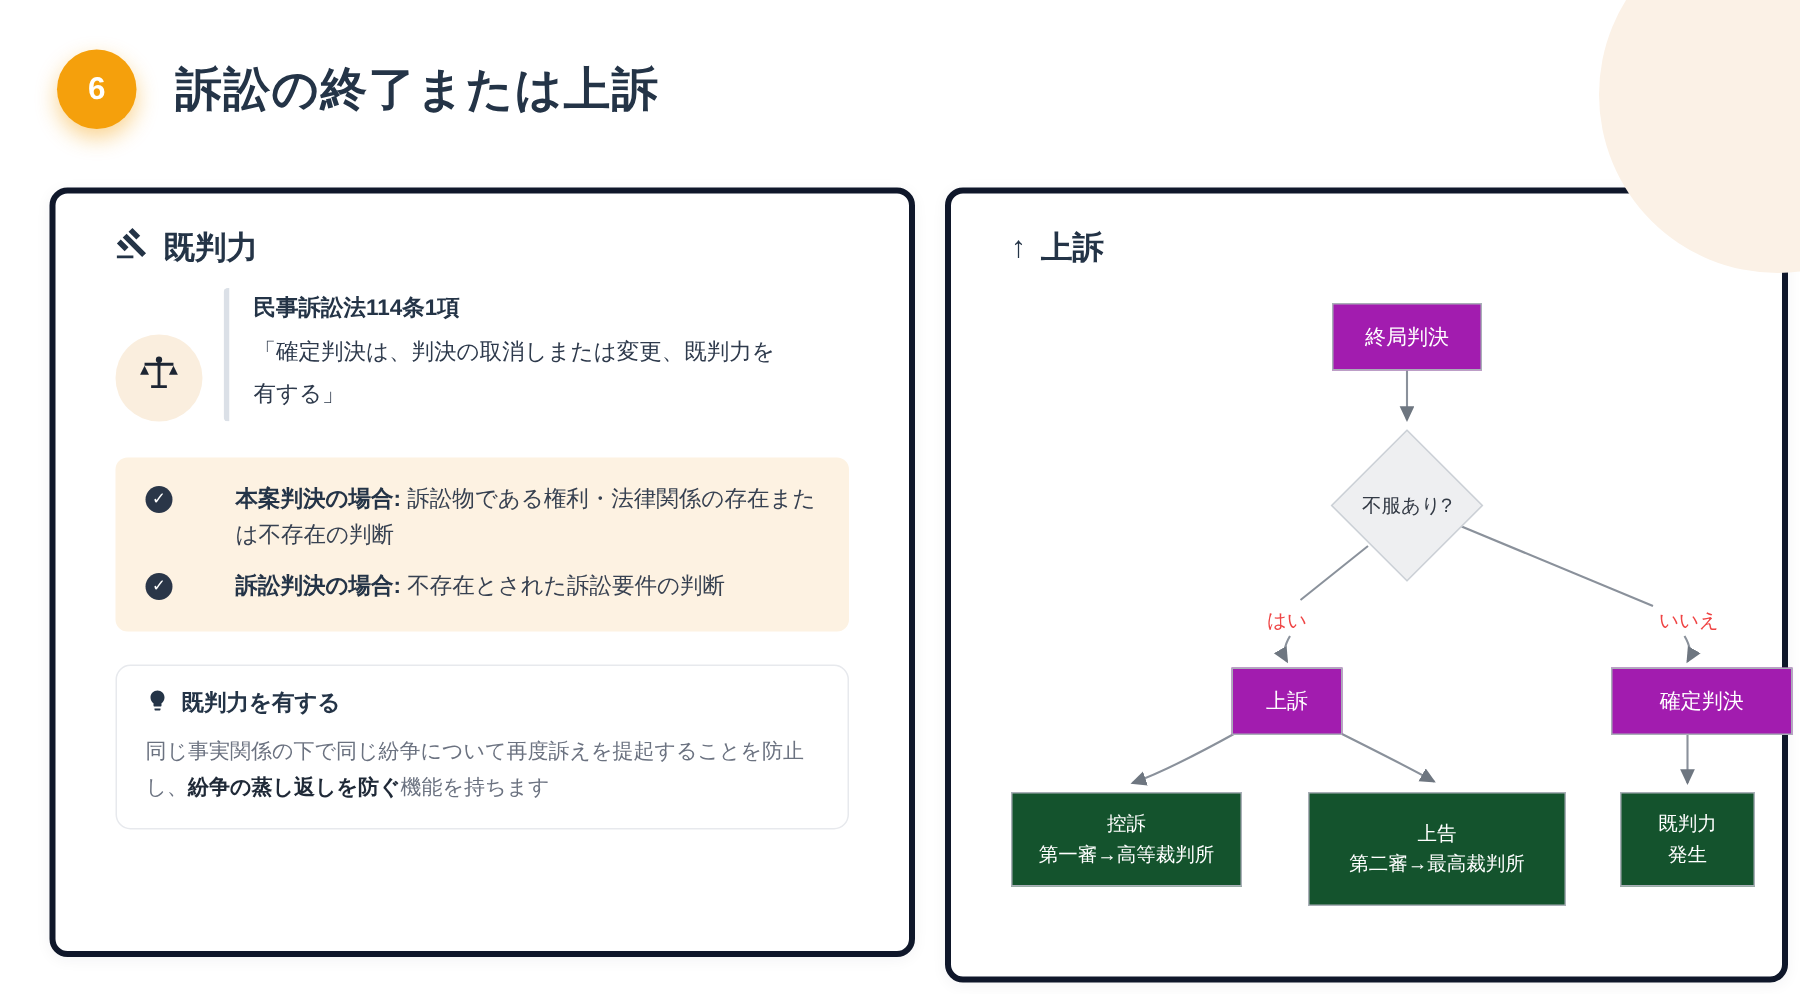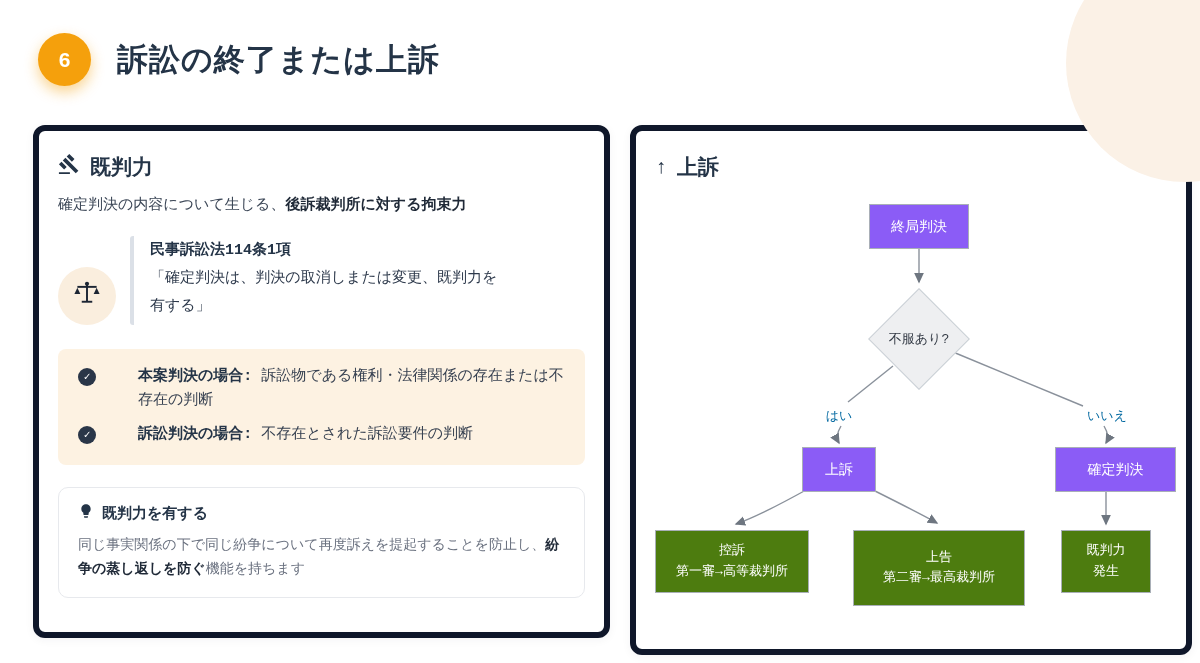--- a/index.html
+++ b/index.html
@@ -12,22 +12,22 @@
 
   
   .header { display:flex; align-items:center; gap:26px; padding:33px 0 0 38px; }
   .num-badge { width:53px; height:53px; border-radius:50%; background:#F5A00C; color:#fff;
     display:flex; align-items:center; justify-content:center; font-size:21px; font-weight:bold;
     box-shadow:0 6px 14px rgba(245,160,12,.45); }
   .page-title { font-size:31px; font-weight:800; color:#243447; letter-spacing:1px; }
 
   
   .cards { display:flex; gap:20px; padding:0 8px 0 33px; margin-top:39px; }
-  .card { background:#fff; border:6px solid #0f172a; border-radius:12px;
-    box-shadow:0 2px 10px rgba(30,40,60,.05); padding:22px 19px;font-family:Liberation Mono, monospace; }
+  .card { background:#fff; border:4px solid #0f172a; border-radius:12px;
+    box-shadow:0 2px 10px rgba(30,40,60,.05); padding:22px 40px; }
   .card-left  { width:577px; height:513px; }
   .card-right { width:562px; height:530px; position:relative; }
 
   .card-title { font-size:21px; font-weight:800; color:#243447; display:flex;
     align-items:center; gap:10px; margin-bottom:13px; }
   .card-title .uparrow { font-size:20px; font-weight:800; }
   .intro { font-size:15px; color:#3B4656; line-height:1.6; margin-bottom:18px; }
   .intro b { color:#1F2937; }
 
   
@@ -53,29 +53,29 @@
   .sig-box { border:1px solid #E7E9ED; border-radius:10px; padding:15px 19px; }
   .sig-heading { font-size:15px; font-weight:bold; color:#243447; display:flex;
     align-items:center; gap:8px; margin-bottom:9px; }
   .sig-body { font-size:14px; color:#6B7280; line-height:1.75; }
   .sig-body b { color:#1F2937; }
 
   
   .flow { position:relative; width:516px; height:404px; margin-top:6px; }
   .flow-edges { position:absolute; left:0; top:0; z-index:1; }
   .flow-box { position:absolute; display:flex; flex-direction:column; align-items:center;
-    justify-content:center; background:#8b5cf6; border:1px solid #A9AFB7; color:#fff;
+    justify-content:center; background:#a21caf; border:1px solid #A9AFB7; color:#fff;
     font-size:14px; text-align:center; z-index:2; }
-  .flow-box.deep { background:#4d7c0f; font-size:13px; line-height:1.55; }
+  .flow-box.deep { background:#14532d; font-size:13px; line-height:1.55; }
   .diamond { position:absolute; width:72px; height:72px; transform:rotate(45deg);
     background:#EEEFF1; border:1px solid #CBD0D6; z-index:2; }
   .diamond-label { position:absolute; transform:translate(-50%,-50%); font-size:13px;
     color:#333a45; z-index:2; white-space:nowrap; }
   .edge-label { position:absolute; transform:translate(-50%,-50%); font-size:13px;
-    color:#0369a1; z-index:2; white-space:nowrap; }
+    color:#ef4444; z-index:2; white-space:nowrap; }
 
   .n-final   { left:214px; top:10px;  width:100px; height:45px; }
   .d-shape   { left:228px; top:109px; }
   .n-appeal  { left:147px; top:253px; width:74px;  height:45px; }
   .n-fixed   { left:400px; top:253px; width:121px; height:45px; }
   .n-koso    { left:0px;   top:336px; width:154px; height:63px; }
   .n-jokoku  { left:198px; top:336px; width:172px; height:76px; }
   .n-resj    { left:406px; top:336px; width:90px;  height:63px; }
 </style>
 </head>
@@ -95,21 +95,20 @@
     <section class="card card-left">
       <h2 class="card-title">
         <span>
           <svg width="22" height="22" viewBox="0 0 24 24">
               <path fill="#243447" d="M1 21h12v2H1zM5.24 8.07l2.83-2.83 14.14 14.14-2.83 2.83zM12.32 1l5.66 5.66-2.83 2.83-5.66-5.66zM3.83 9.48l5.66 5.66-2.83 2.83L1 12.31z"></path>
             </svg>
         </span>
         <span>既判力</span>
       </h2>
 
-      <p class="intro"><span>確定判決の内容について生じる、</span><b>後訴裁判所に対する拘束力</b></p>
 
       <div class="quote-row">
         <div class="law-badge">
           <span>
             <svg width="28" height="28" viewBox="0 0 32 32">
               <g stroke="#1c2533" stroke-width="2.2" fill="none">
                 <line x1="16" y1="6" x2="16" y2="26"></line>
                 <line x1="5" y1="9" x2="27" y2="9"></line>
                 <line x1="10" y1="26" x2="22" y2="26"></line>
               </g>

